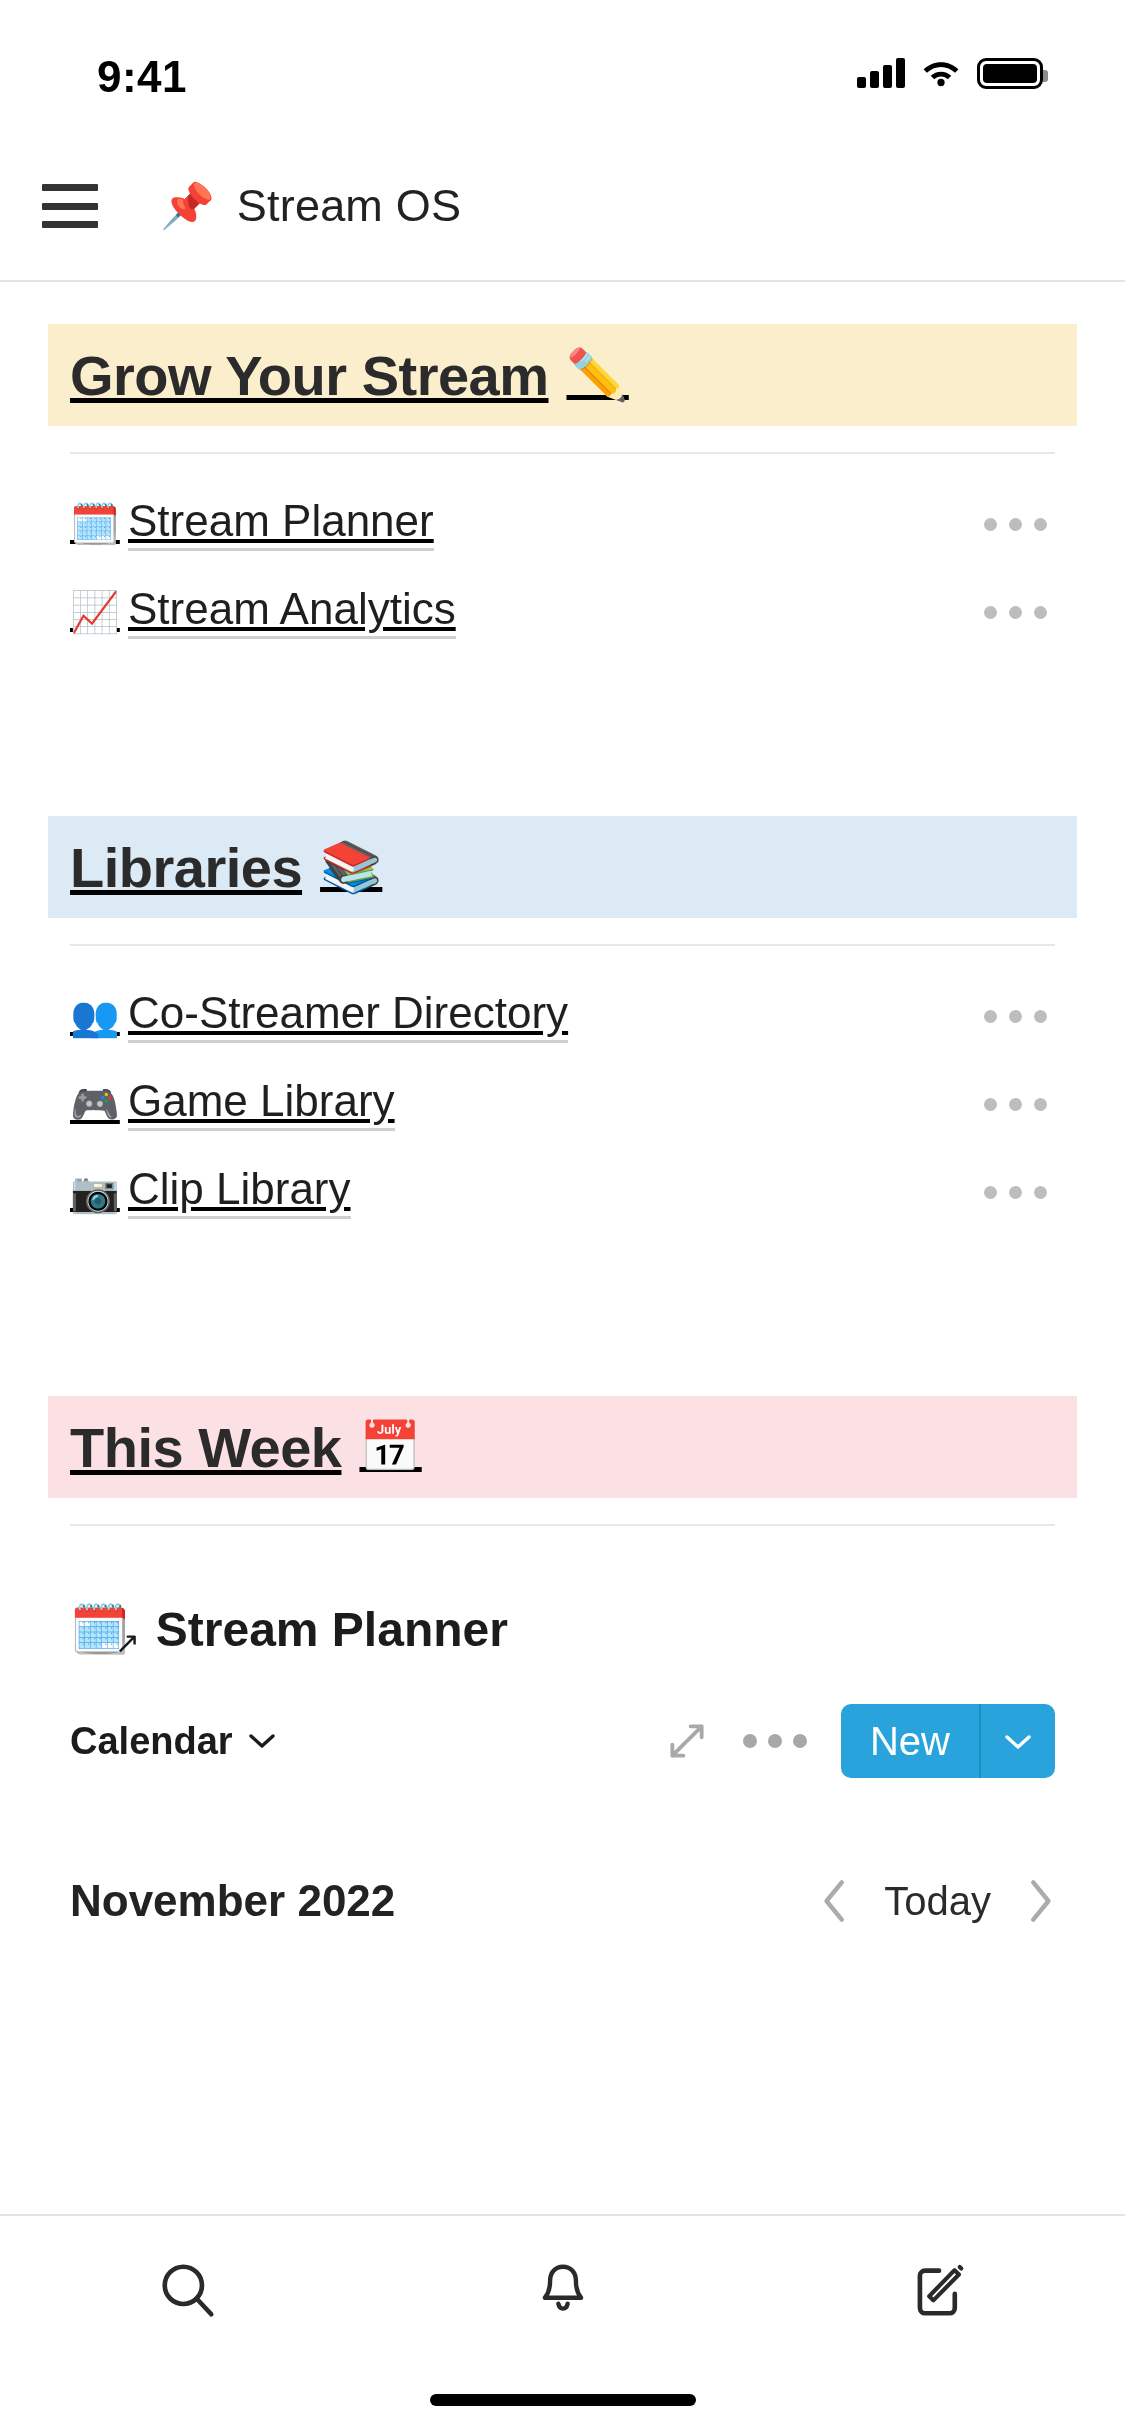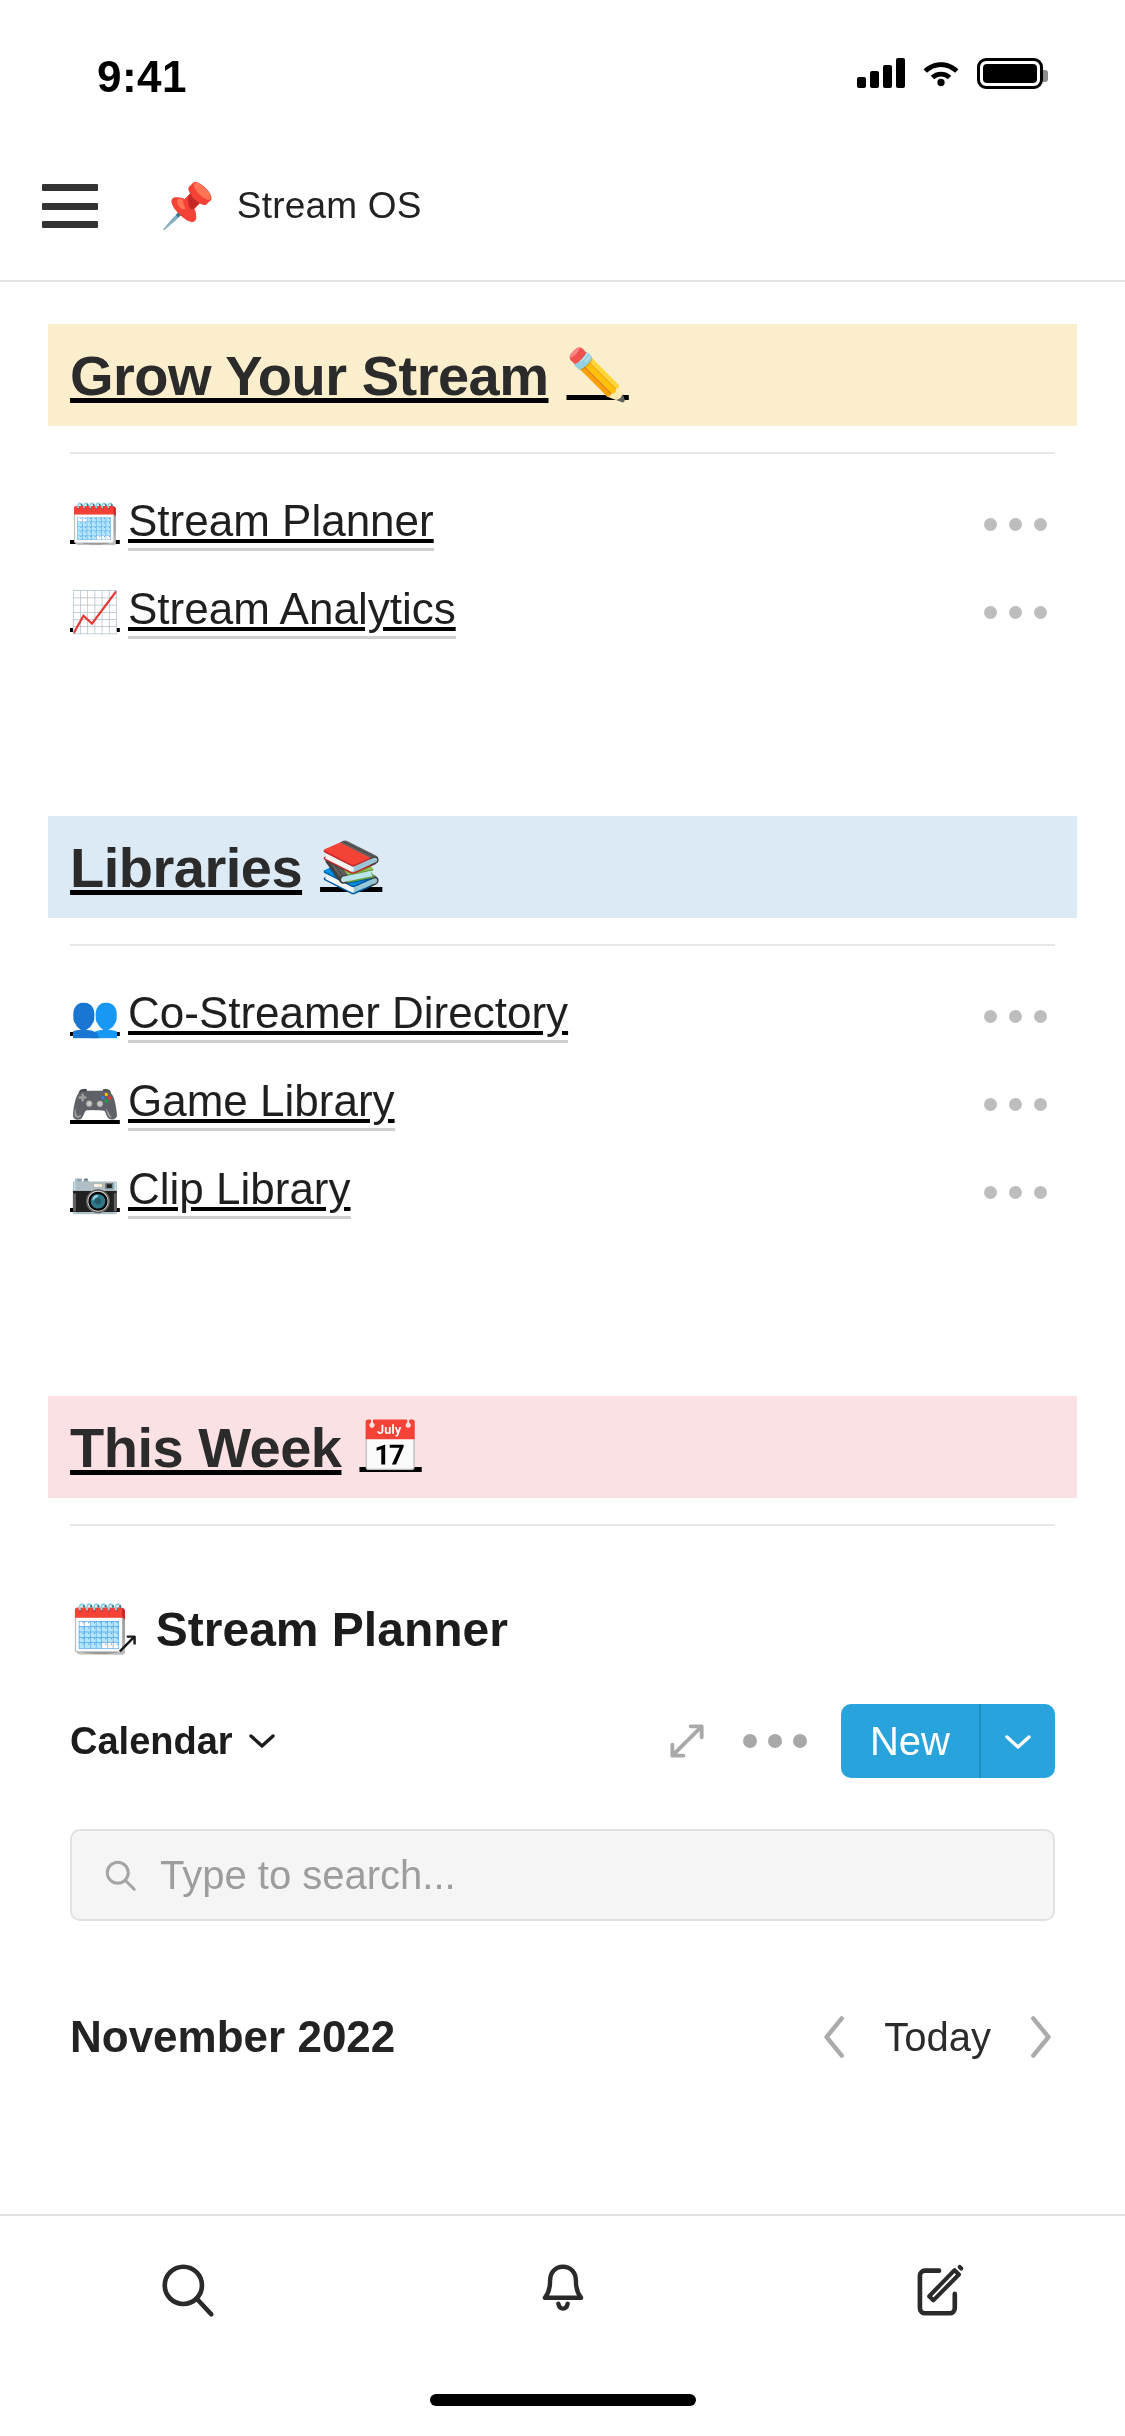--- a/index.html
+++ b/index.html
@@ -75,21 +75,21 @@
     border-bottom: 2px solid #e4e4e4;
   }
   .hamburger {
     width: 56px; height: 44px;
     display: flex; flex-direction: column; justify-content: space-between;
     margin-right: 62px;
   }
   .hamburger span { display: block; height: 7px; background: #333; border-radius: 1px; }
   .brand { display: flex; align-items: center; gap: 22px; }
   .brand-emoji { font-size: 44px; line-height: 1; }
-  .brand-title { font-size: 37px; color: #222; letter-spacing: .2px; }
+  .brand-title { font-size: 45px; color: #222; letter-spacing: .2px; }
 
   
   .content {
     flex: 1 1 auto;
     overflow: hidden;
     position: relative;
   }
 
   .section { padding: 16px 70px; text-decoration: underline; }
   .banner {
@@ -364,29 +364,20 @@
           <span class="new-btn-main">New</span>
           <span class="new-btn-caret">
             <svg class="caret-white" viewBox="0 0 28 17">
               <path d="M3 4 L14 14 L25 4" stroke="#fff" stroke-width="3.4" fill="none" stroke-linecap="round" stroke-linejoin="round"></path>
             </svg>
           </span>
         </div>
       </div>
     </div>
 
-    <div class="searchwrap">
-      <div class="searchbox">
-        <svg class="search-icon" viewBox="0 0 24 24">
-          <circle cx="10.5" cy="10.5" r="7" stroke="#a5a5a5" stroke-width="2" fill="none"></circle>
-          <path d="M15.8 15.8 L21.5 21.5" stroke="#a5a5a5" stroke-width="2" stroke-linecap="round"></path>
-        </svg>
-        <span class="search-ph">Type to search...</span>
-      </div>
-    </div>
 
     <div class="monthrow">
       <span class="month-label">November 2022</span>
       <div class="month-nav">
         <svg class="nav-arrow" viewBox="0 0 16 26">
           <path d="M12 2 L3 13 L12 24" stroke="#ababab" stroke-width="2.6" fill="none" stroke-linecap="round" stroke-linejoin="round"></path>
         </svg>
         <span class="today-label">Today</span>
         <svg class="nav-arrow" viewBox="0 0 16 26">
           <path d="M4 2 L13 13 L4 24" stroke="#ababab" stroke-width="2.6" fill="none" stroke-linecap="round" stroke-linejoin="round"></path>

